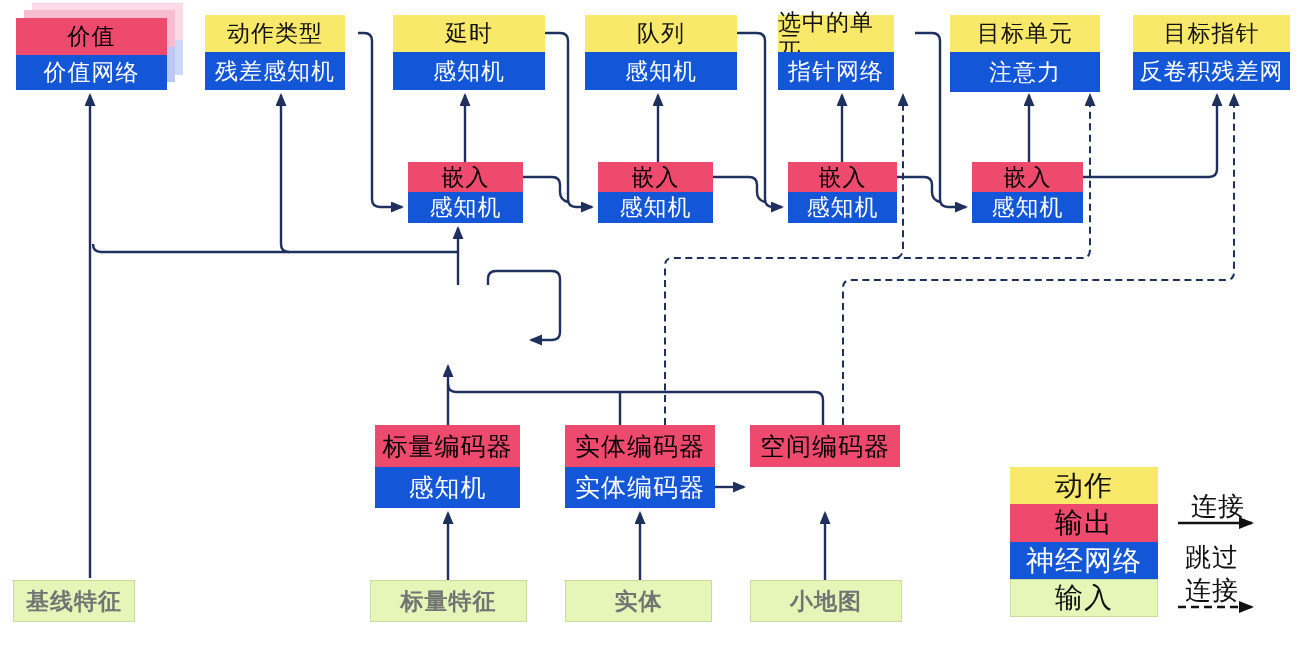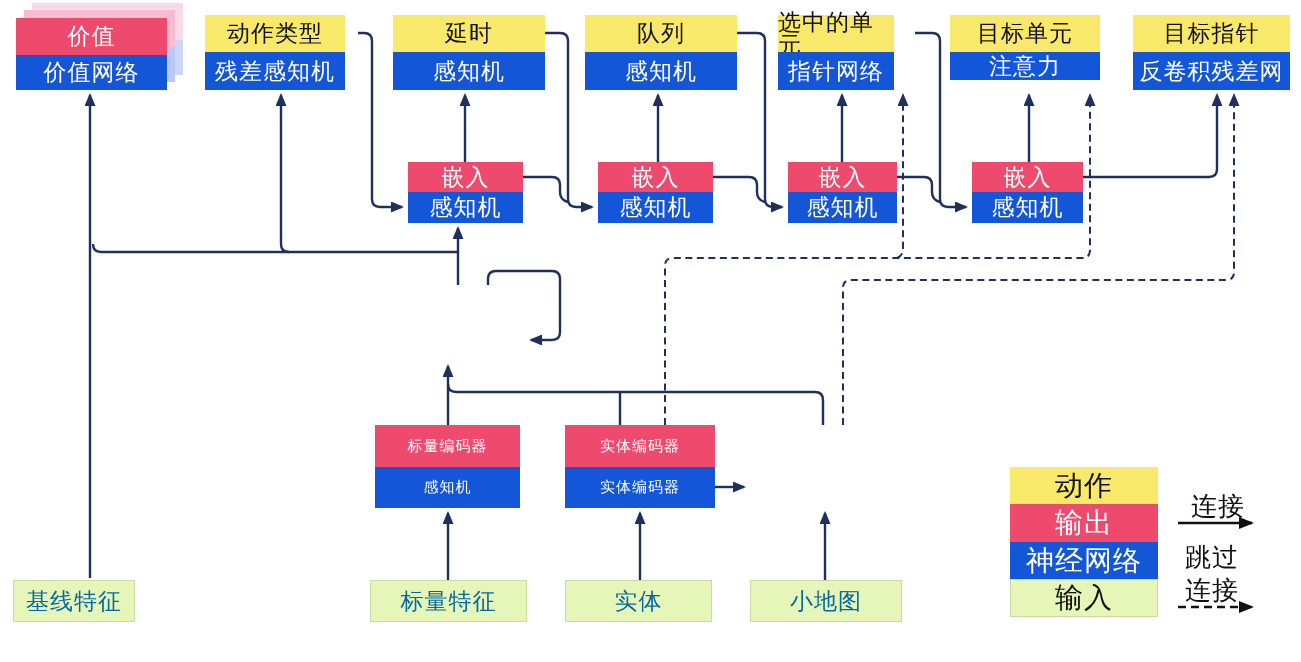--- a/index.html
+++ b/index.html
@@ -11,29 +11,29 @@
   html,body{margin:0;padding:0;background:#ffffff;}
   #stage{
     position:relative; width:1301px; height:662px; background:#ffffff; overflow:hidden;
     font-family:"Liberation Serif","DejaVu Serif",serif;
   }
   #wires{position:absolute; left:0; top:0; width:1301px; height:662px;}
   .node{position:absolute; display:flex; flex-direction:column;}
   .part{display:flex; align-items:center; justify-content:center; letter-spacing:1px; line-height:1;}
   .fs-head .part{font-size:23px;}
   .fs-embed .part{font-size:23px;}
-  .fs-enc .part{font-size:15px;}
+  .fs-enc .part{font-size:25px;}
   .p-action{background:var(--c-action); color:#111;}
-  .p-output{background:var(--c-output); color:#ffffff;}
+  .p-output{background:var(--c-output); color:#000000;}
   .p-network{background:var(--c-network); color:#fff;}
   .p-input{background:var(--c-input); color:#111; border:1px solid var(--c-input-border);}
   .p-sh1t{background:var(--c-sh-pink);} .p-sh1b{background:var(--c-sh-blue);}
   .p-sh2t{background:var(--c-sh-pink-light);} .p-sh2b{background:var(--c-sh-blue-light);}
   .input-box{position:absolute; height:40px; background:var(--c-input); border:1px solid var(--c-input-border);
-    display:flex; align-items:center; justify-content:center; font-size:23px; letter-spacing:1px; color:#0369a1;}
+    display:flex; align-items:center; justify-content:center; font-size:23px; letter-spacing:1px; color:#737373;font-weight:bold;}
   .legend-label{position:absolute; font-size:26px; color:#111; text-align:center; letter-spacing:1px;}
 </style>
 </head>
 <body>
 
 <div id="stage">
 
   <svg id="wires" viewBox="0 0 1301 662" xmlns="http://www.w3.org/2000/svg">
     <defs>
       <marker id="ah" markerUnits="userSpaceOnUse" markerWidth="14" markerHeight="12" refX="11" refY="5.5" orient="auto-start-reverse">
@@ -104,21 +104,21 @@
   <div class="node fs-head" style="left:585px;top:15px;width:152px">
     <div class="part p-action" style="height:37px">队列</div>
     <div class="part p-network" style="height:38px">感知机</div>
   </div>
   <div class="node fs-head" style="left:778px;top:15px;width:116px">
     <div class="part p-action" style="height:37px">选中的单元</div>
     <div class="part p-network" style="height:38px">指针网络</div>
   </div>
   <div class="node fs-head" style="left:950px;top:15px;width:150px">
     <div class="part p-action" style="height:37px">目标单元</div>
-    <div class="part p-network" style="height:28px">注意力</div>
+    <div class="part p-network" style="height:40px">注意力</div>
   </div>
   <div class="node fs-head" style="left:1133px;top:15px;width:157px">
     <div class="part p-action" style="height:37px">目标指针</div>
     <div class="part p-network" style="height:38px">反卷积残差网</div>
   </div>
 
   <div class="node fs-embed" style="left:408px;top:162px;width:115px">
     <div class="part p-output" style="height:30px">嵌入</div>
     <div class="part p-network" style="height:31px">感知机</div>
   </div>
@@ -138,20 +138,21 @@
 
   <div class="node fs-enc" style="left:375px;top:425px;width:145px">
     <div class="part p-output" style="height:42px">标量编码器</div>
     <div class="part p-network" style="height:41px">感知机</div>
   </div>
   <div class="node fs-enc" style="left:565px;top:425px;width:150px">
     <div class="part p-output" style="height:42px">实体编码器</div>
     <div class="part p-network" style="height:41px">实体编码器</div>
   </div>
   <div class="node fs-enc" style="left:750px;top:425px;width:150px">
+    <div class="part p-output" style="height:42px">空间编码器</div>
   </div>
 
   <div class="input-box" style="left:13px;top:580px;width:120px">基线特征</div>
   <div class="input-box" style="left:370px;top:580px;width:155px">标量特征</div>
   <div class="input-box" style="left:565px;top:580px;width:145px">实体</div>
   <div class="input-box" style="left:750px;top:580px;width:150px">小地图</div>
 
   <div class="node" style="left:1010px;top:467px;width:148px;font-size:28px">
     <div class="part p-action" style="height:37px">动作</div>
     <div class="part p-output" style="height:38px">输出</div>

